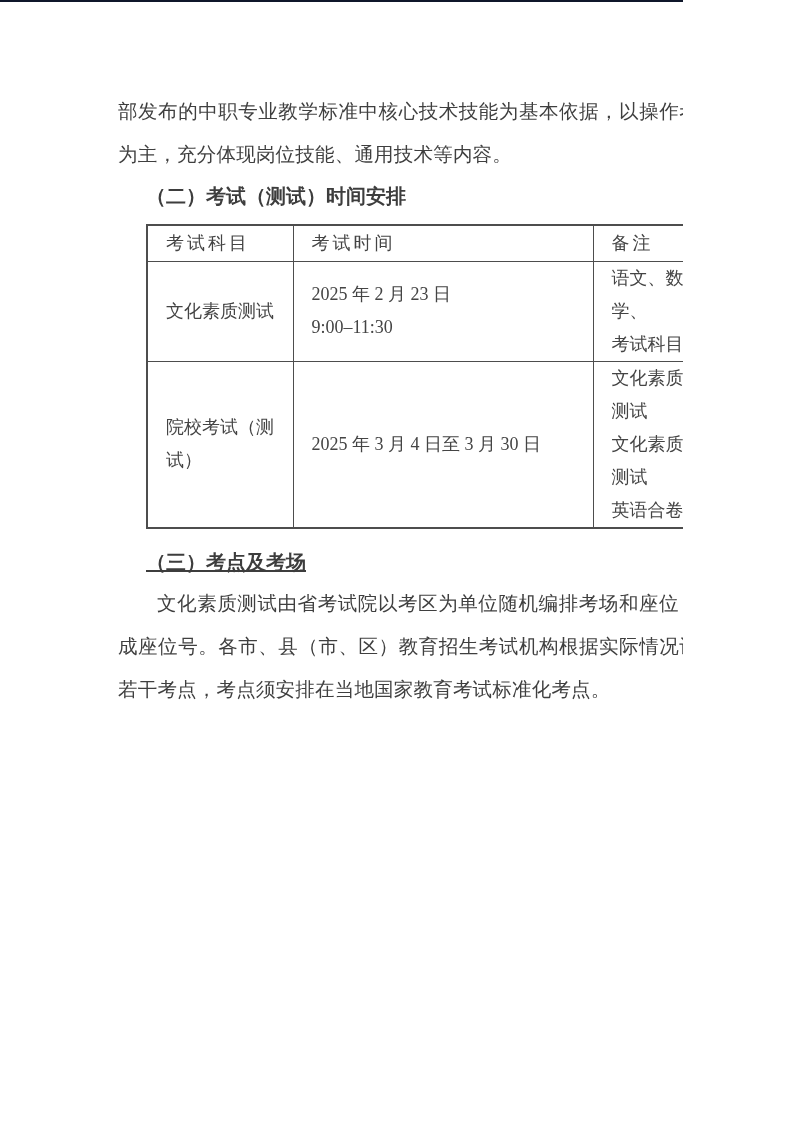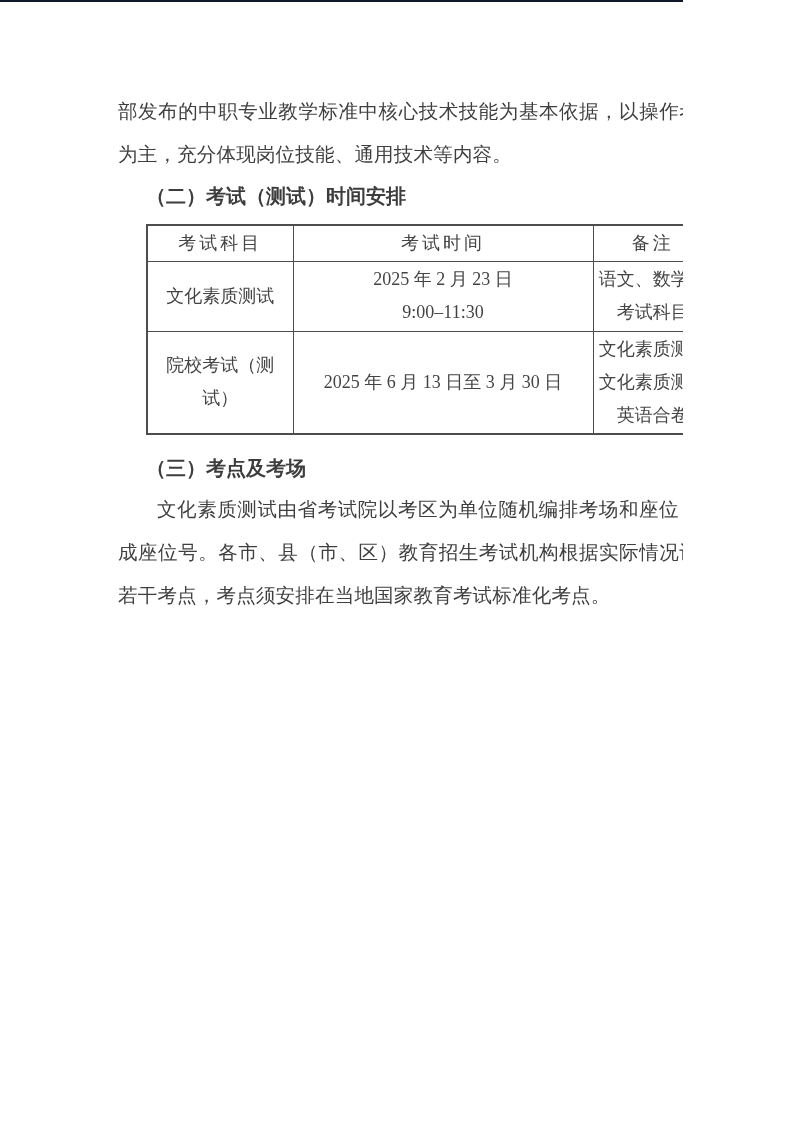--- a/index.html
+++ b/index.html
@@ -40,37 +40,37 @@
   .body-par.indent { text-indent: 2em; }
 
   .section-heading {
     margin: 0;
     font-size: 20px;
     line-height: 40px;
     font-weight: bold;
     text-indent: 1.4em;
     color: #3d3d3d;
   }
-  .section-heading.after-table { margin-top: 13px; }
+  .section-heading.after-table { margin-top: 13px; text-decoration: underline; }
 
   table.exam-table {
     border-collapse: collapse;
     table-layout: fixed;
     width: 566px;
     margin: 8px 0 0 28px;
     font-family: "Liberation Serif", "DejaVu Serif", serif;
     font-size: 18px;
     color: var(--table-text-color);
     border: 2px solid var(--border-color);
   }
   .exam-table th, .exam-table td {
     border: 1px solid var(--border-color);
-    text-align: center;
+    text-align: left;
     vertical-align: middle;
-    padding: 0 2px;
+    padding: 0 18px;
     font-weight: normal;
   }
   .exam-table thead th {
     height: 36px;
     letter-spacing: 3px;
   }
   .exam-table .row-1 td { height: 70px; }
   .exam-table .row-2 td { height: 103px; }
   .col-subject { width: 146px; }
   .col-time    { width: 300px; }
@@ -109,21 +109,21 @@
           <td>
             <span class="cell-line">语文、数学、</span>
             <span class="cell-line">考试科目</span>
           </td>
         </tr>
         <tr class="row-2">
           <td>
             <span class="cell-line">院校考试（测试）</span>
           </td>
           <td>
-            <span class="cell-line">2025 年 6 月 13 日至 3 月 30 日</span>
+            <span class="cell-line">2025 年 3 月 4 日至 3 月 30 日</span>
           </td>
           <td>
             <span class="cell-line">文化素质测试</span>
             <span class="cell-line">文化素质测试</span>
             <span class="cell-line">英语合卷</span>
           </td>
         </tr>
       </tbody>
     </table>
 

